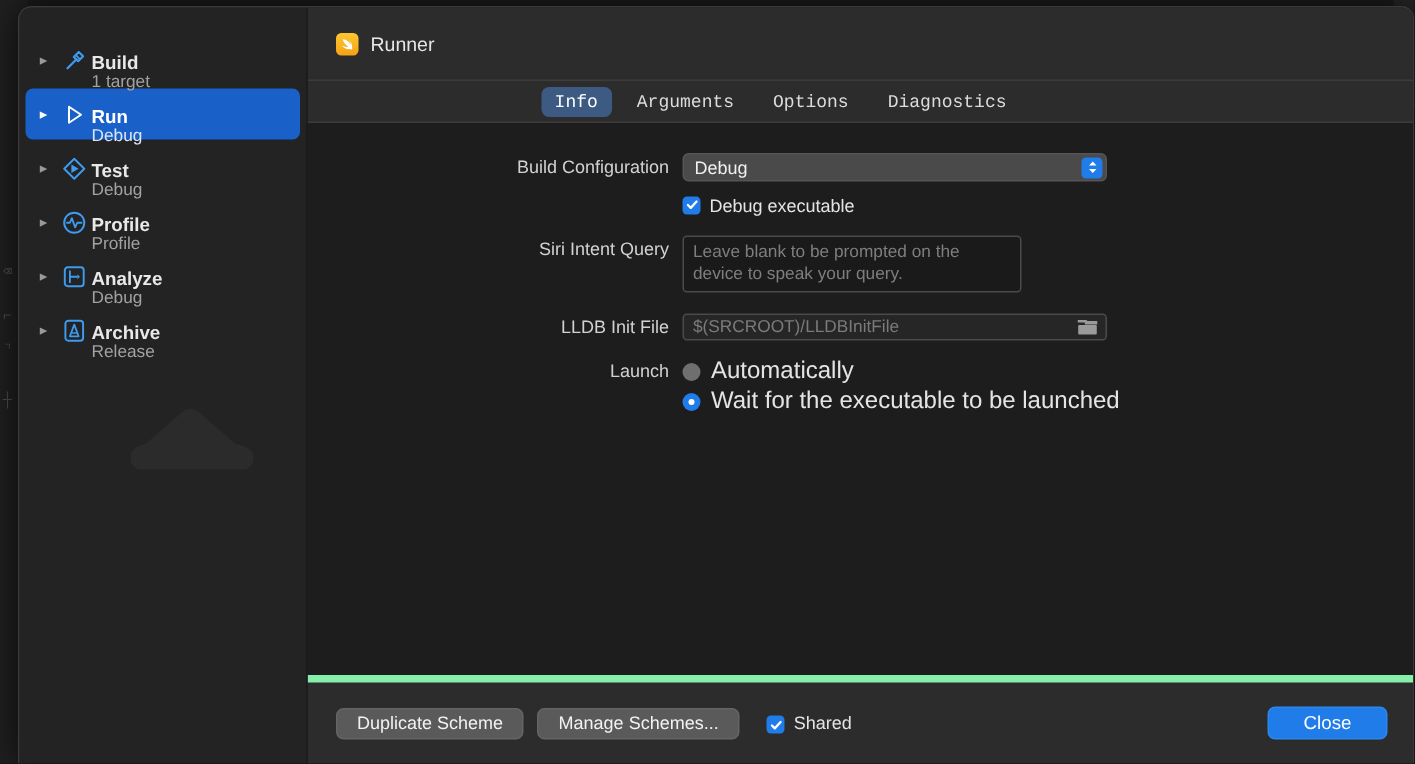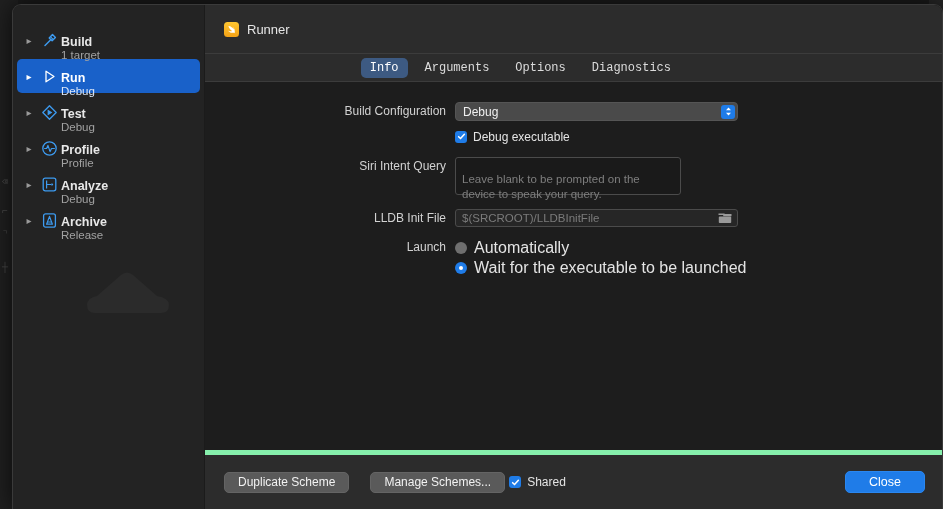--- a/index.html
+++ b/index.html
@@ -180,21 +180,21 @@
     margin-right: 6px;
   }
   .checkbox svg { display: block; }
   .checklabel { font-size: 12px; color: #e4e4e4; }
 
   .textarea {
     width: 226px; height: 38px;
     background: #1a1a1a;
     border: 1px solid #4b4b4b;
     border-radius: 3px;
-    padding: 14px 6px;
+    padding: 3px 6px;
     font-size: 11.5px; color: #7e7e7e;
     line-height: 15px;
   }
 
   .pathfield {
     width: 283px; height: 18px;
     background: #262626;
     border: 1px solid #4b4b4b;
     border-radius: 3px;
     display: flex; align-items: center;
@@ -231,22 +231,22 @@
   .btn {
     height: 21px;
     background: #5a5a5a;
     border: 1px solid #646464;
     border-radius: 5px;
     color: #f2f2f2; font-size: 12px;
     display: flex; align-items: center; justify-content: center;
     padding: 0 13px;
     cursor: default;
   }
-  .btn + .btn { margin-left: 21px; }
-  #shared-wrap { display: flex; align-items: center; margin-left: 4px; }
+  .btn + .btn { margin-left: 9px; }
+  #shared-wrap { display: flex; align-items: flex-end; margin-left: 18px; }
   #close-btn {
     height: 22px; margin-left: auto;
     background: #1f7ce8; border: 1px solid #2a87f0;
     border-radius: 5px;
     color: #ffffff; font-size: 12.5px;
     display: flex; align-items: center; justify-content: center;
     width: 80px; cursor: default;
   }
 </style>
 </head>

